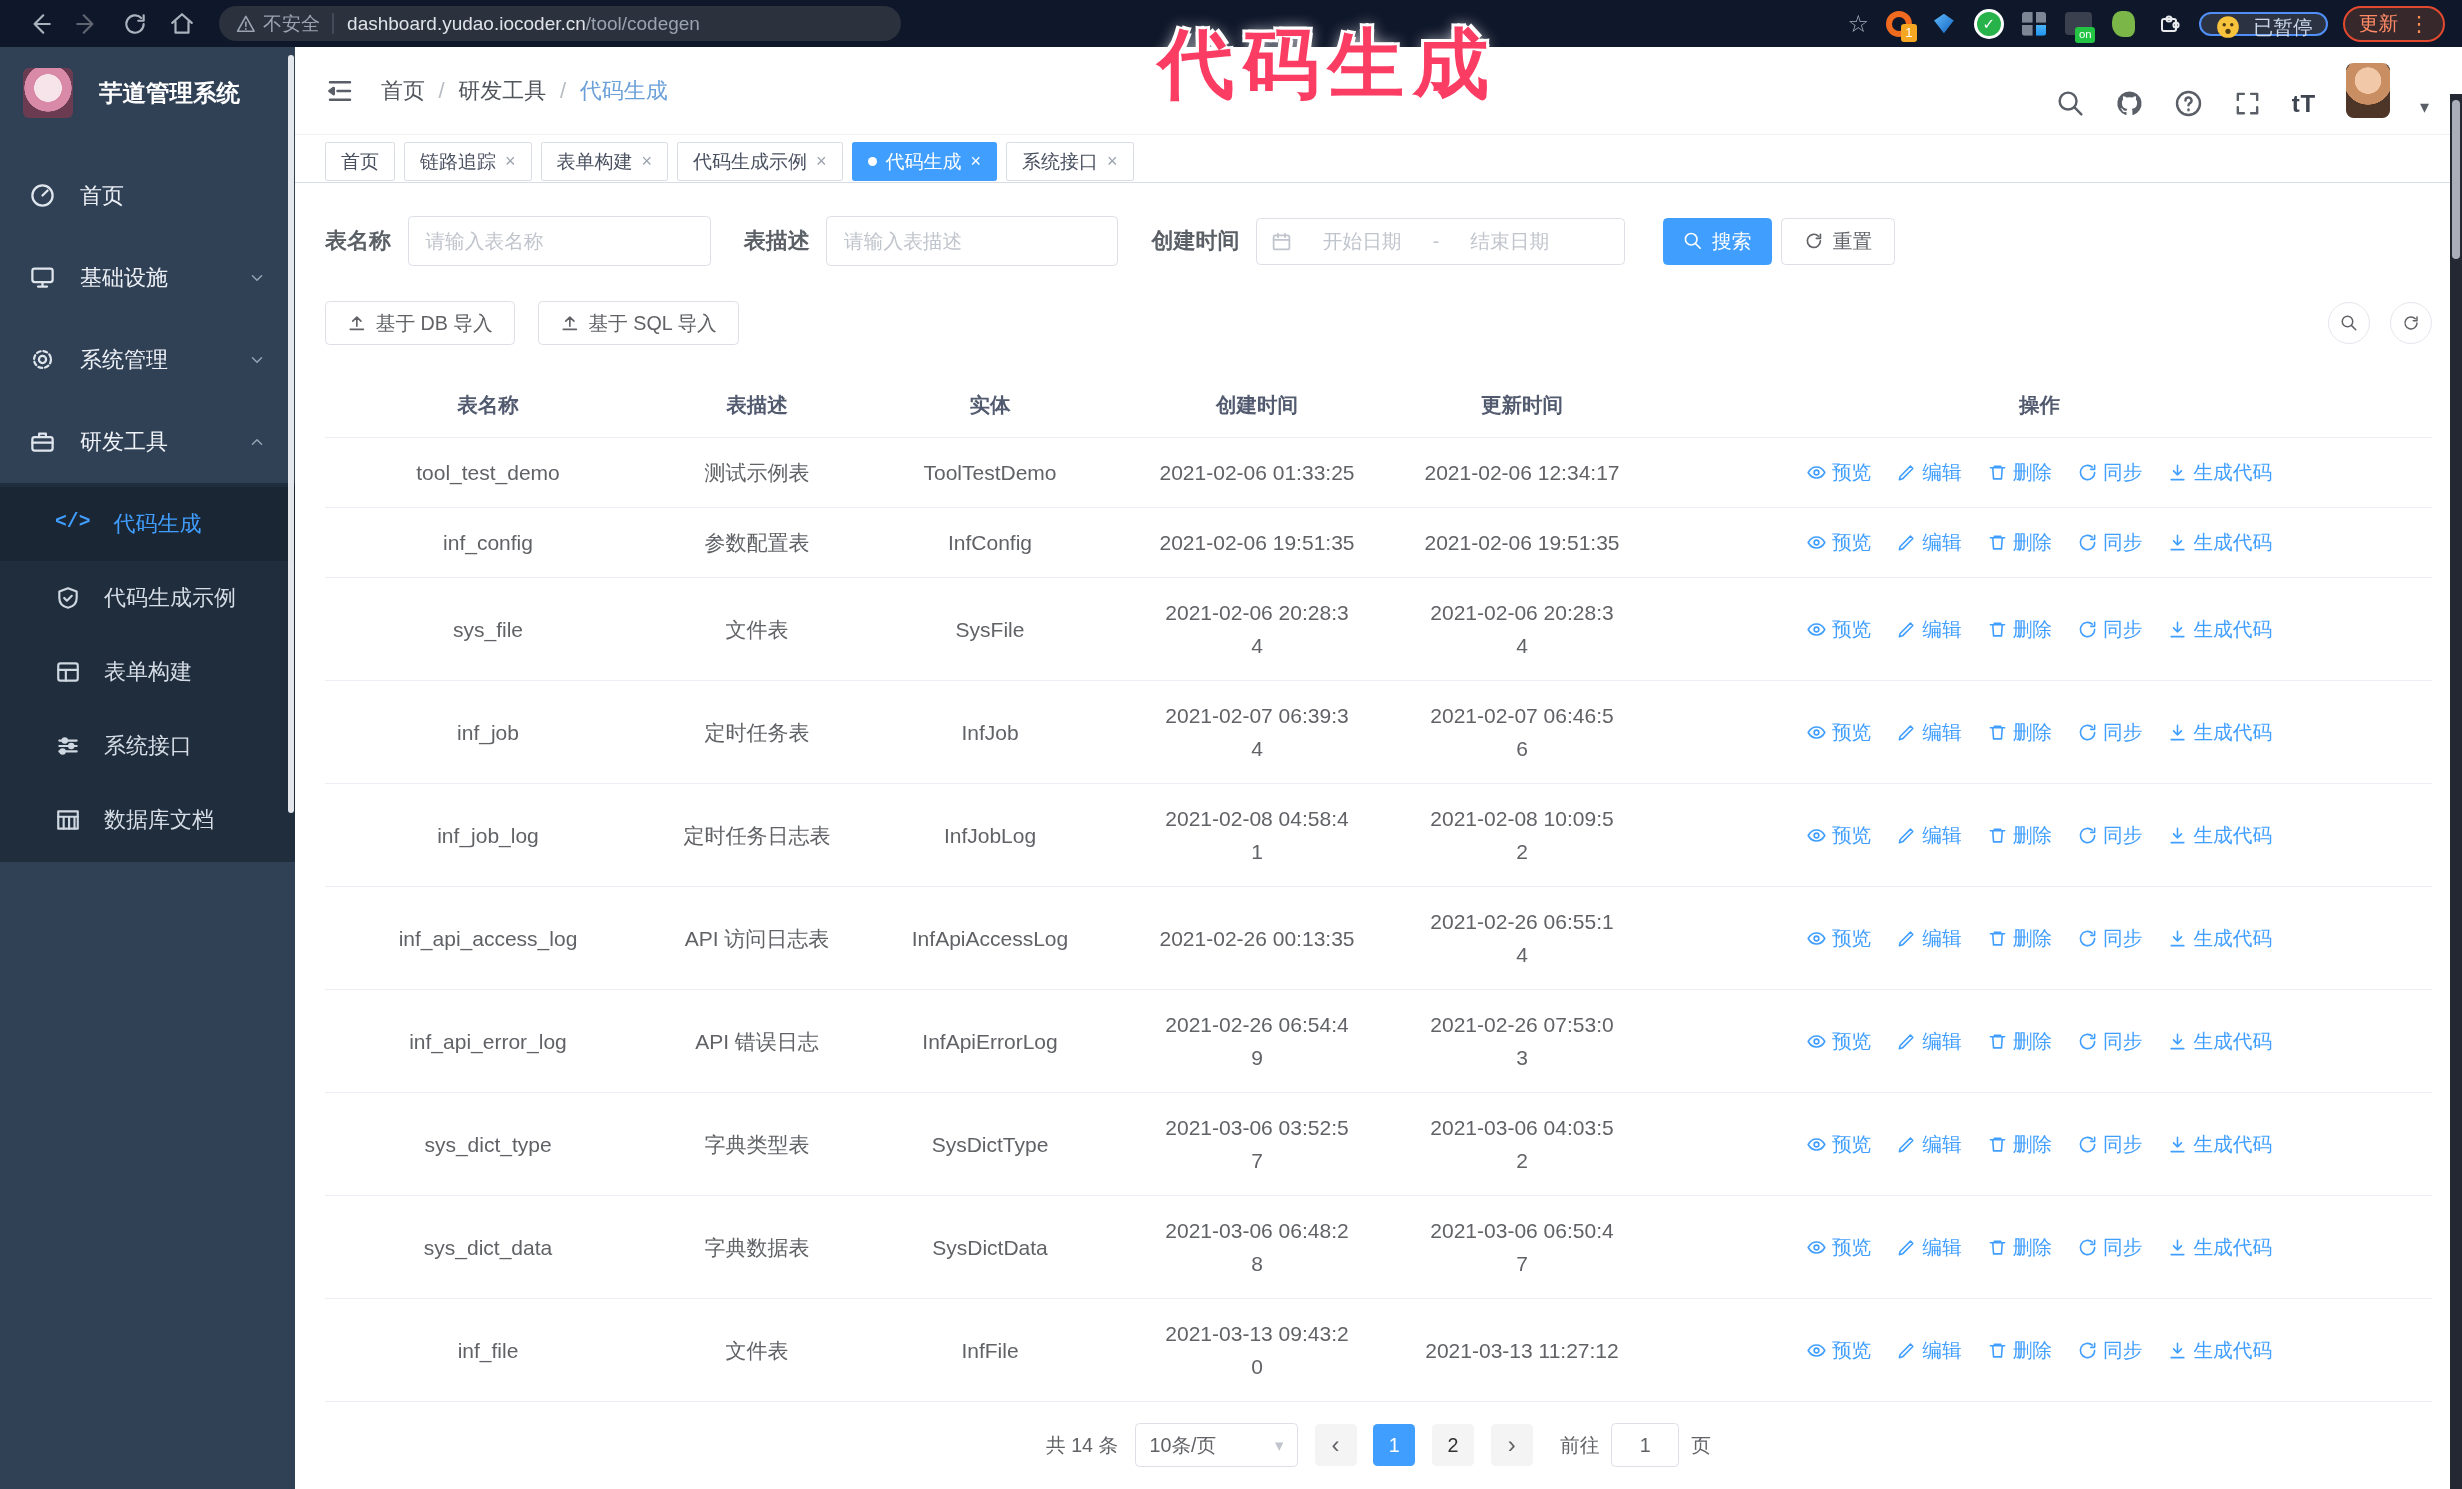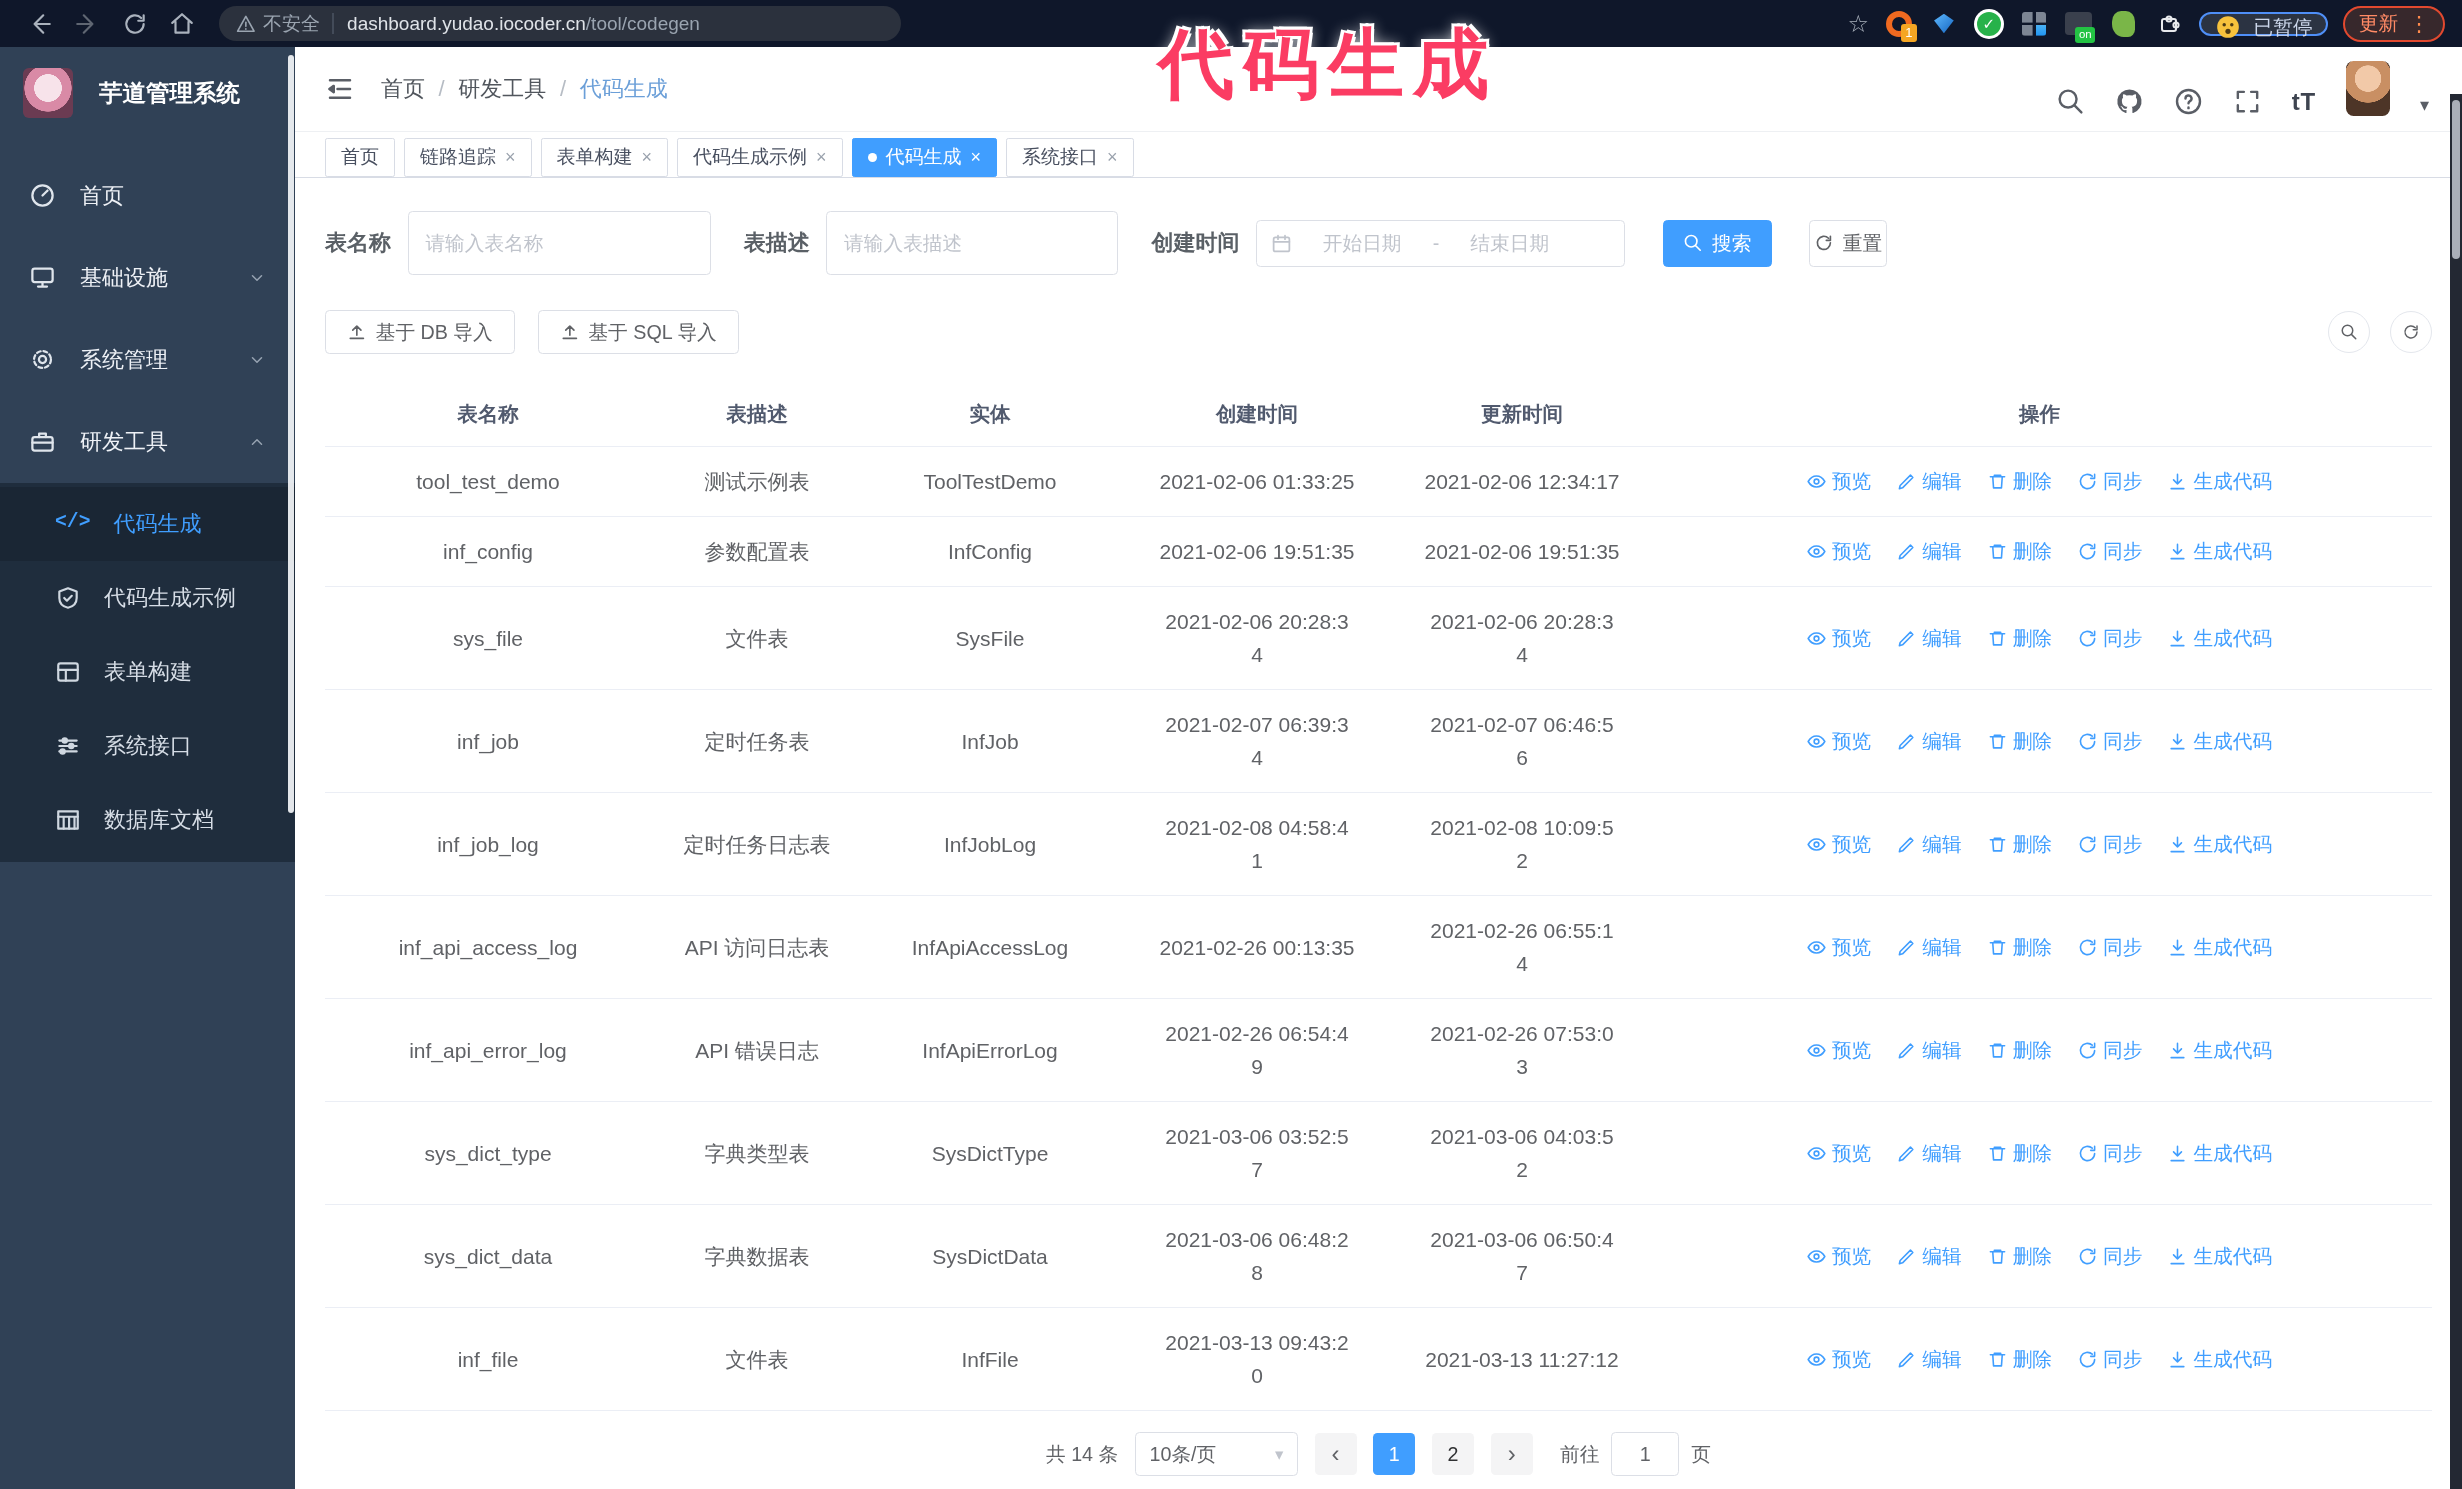--- a/index.html
+++ b/index.html
@@ -81,33 +81,33 @@
   .tab .x{margin-left:9px;font-size:18px;color:#9aa2ad;}
   .tab.active{background:#409eff;border-color:#409eff;color:#fff;}
   .tab.active::before{content:"";width:9px;height:9px;border-radius:50%;background:#fff;margin-right:9px;}
   .tab.active .x{color:#fff;}
 
   
   .content{flex:1;padding:0 30px;position:relative;}
   .filter-row{margin-top:33px;display:flex;align-items:center;}
   .fgroup{display:flex;align-items:center;margin-right:33px;}
   .flabel{font-size:22px;color:#5a6066;font-weight:700;margin-right:16.7px;white-space:nowrap;}
-  .tin{height:64px;border:1.5px solid #dcdfe6;border-radius:4.5px;font-size:19.7px;color:#606266;padding:0 16.7px;outline:none;font-family:inherit;background:#fff;}
+  .tin{height:50px;border:1.5px solid #dcdfe6;border-radius:4.5px;font-size:19.7px;color:#606266;padding:0 16.7px;outline:none;font-family:inherit;background:#fff;}
   .tin::placeholder{color:#c0c4cc;}
   .tin.name{width:303px;}
   .tin.desc{width:292px;}
   .datebox{width:369px;height:47px;border:1.5px solid #dcdfe6;border-radius:4.5px;display:flex;align-items:center;padding:0 13.6px;gap:6px;}
   .datebox .cal{width:21px;height:21px;color:#c0c4cc;flex:none;}
   .din{border:none;outline:none;width:129px;text-align:center;font-size:19.7px;color:#606266;font-family:inherit;}
   .din::placeholder{color:#c0c4cc;}
   .dsep{color:#c0c4cc;font-size:19.7px;}
   .btn{height:47px;border-radius:4.5px;display:inline-flex;align-items:center;font-size:19.7px;cursor:pointer;white-space:nowrap;}
   .btn .bi{width:19.7px;height:19.7px;margin-right:9px;}
   .btn-primary{background:#409eff;border:1.5px solid #409eff;color:#fff;padding:0 19.7px;margin-left:4.5px;}
-  .btn-plain{background:#fff;border:1.5px solid #dcdfe6;color:#606266;padding:0 4px;margin-left:37px;}
+  .btn-plain{background:#fff;border:1.5px solid #dcdfe6;color:#606266;padding:0 22px;margin-left:9px;}
 
   .tool-row{margin-top:35px;display:flex;align-items:center;}
   .btn-import{background:#fff;border:1.5px solid #dcdfe6;color:#606266;height:44px;padding:0 21px;margin-right:23px;margin-left:0;}
   .round-btns{margin-left:auto;display:flex;gap:19.7px;}
   .cbtn{width:42px;height:42px;border-radius:50%;border:1.5px solid #e4e7ed;background:#fff;display:flex;align-items:center;justify-content:center;color:#606266;cursor:pointer;}
   .cbtn svg{width:18px;height:18px;}
 
   
   .table{margin-top:29px;}
   .thr{display:flex;align-items:center;padding:13.6px 0 16.7px;border-bottom:1.5px solid #ebeef5;

